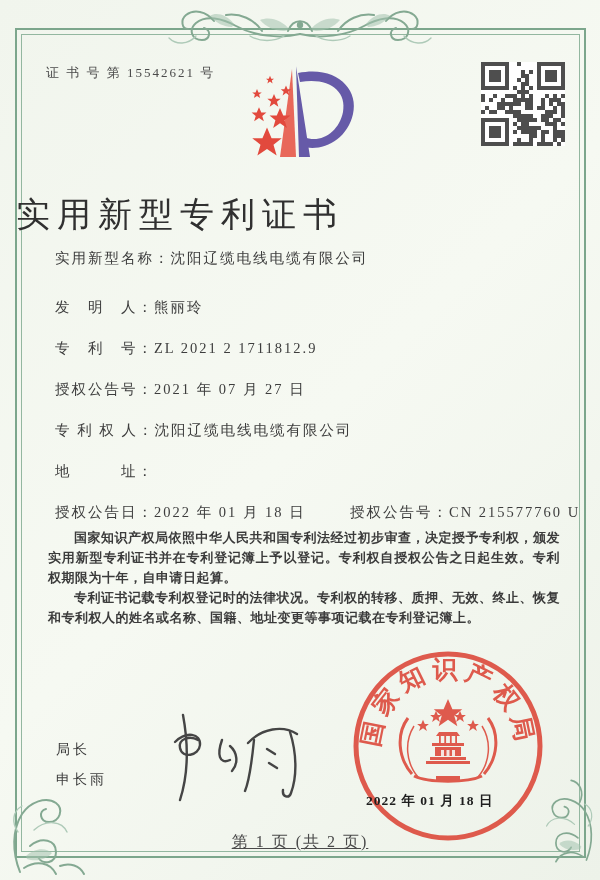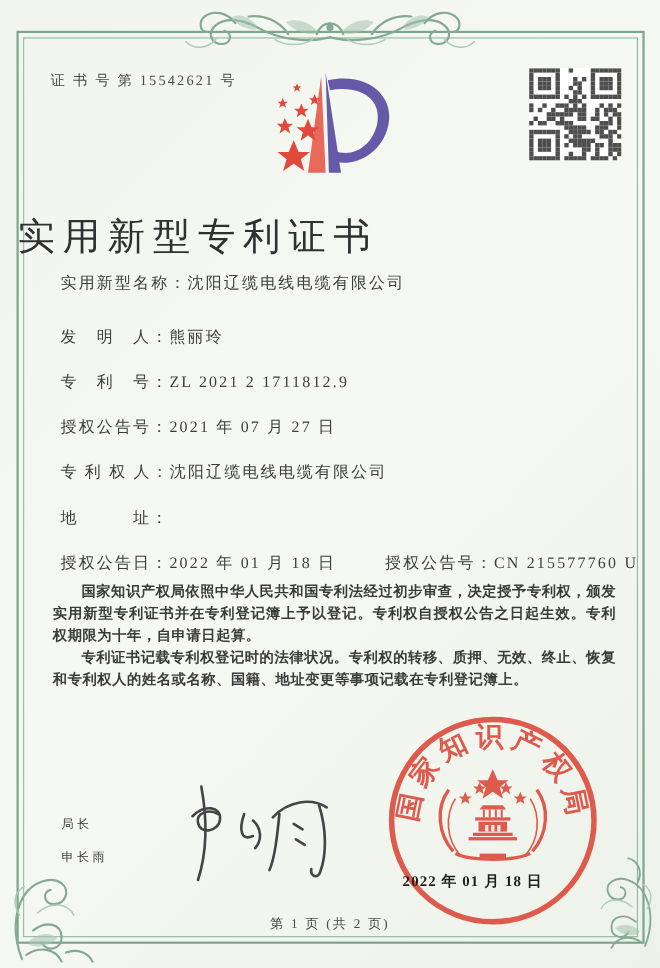--- a/index.html
+++ b/index.html
@@ -40,31 +40,31 @@
   .flabel{white-space:pre;flex:none;}
   .fvalue{white-space:pre;}
   .grant-row{display:flex;font-size:14.5px;line-height:20px;letter-spacing:2px;margin-top:8px;}
   .grant-pair{display:flex;}
   .grant-pair.left{width:295px;flex:none;}
   .paras{
     position:absolute;left:48px;right:40px;top:528px;color:#3b3b3b;
     font-size:13px;line-height:20px;text-align:justify;letter-spacing:.5px;
   }
   .paras p{margin:0;text-indent:2em;font-weight:bold;}
-  .signer{position:absolute;left:56px;top:735px;font-size:11px;color:#3c3c3c;letter-spacing:3px;line-height:30px;}
+  .signer{position:absolute;left:56px;top:735px;font-size:14px;color:#3c3c3c;letter-spacing:3px;line-height:30px;}
   .signature{position:absolute;left:150px;top:702px;width:185px;height:112px;}
   .signature path{stroke:#454545;stroke-width:2.4;fill:none;stroke-linecap:round;stroke-linejoin:round;}
   .seal{position:absolute;left:348px;top:646px;width:200px;height:200px;opacity:.88;}
   .seal-date{
     position:absolute;left:366px;top:792px;font-size:13.5px;color:#1e1e1e;
     letter-spacing:1px;font-weight:600;z-index:5;white-space:pre;
   }
   .page-footer{
     position:absolute;left:0;right:0;top:832px;text-align:center;
-    font-size:12px;color:#4a4a4a;letter-spacing:2px;
+    font-size:16px;color:#4a4a4a;letter-spacing:2px;text-decoration:underline;
   }
   .bottom-note{
     position:absolute;left:228px;top:872px;font-size:9px;color:#7c877e;
     letter-spacing:5px;opacity:.8;margin-top:34px;
   }
 </style>
 </head>
 <body>
 
 <div class="sheet">

